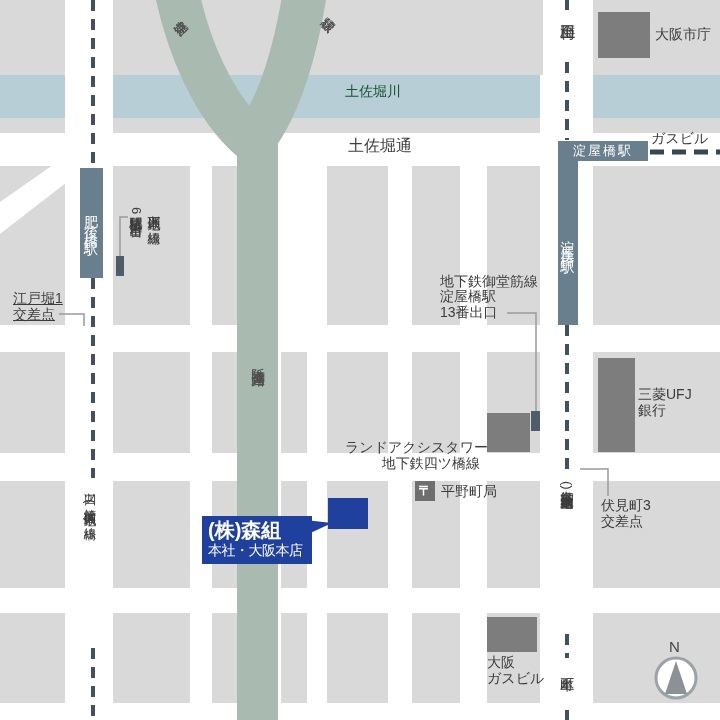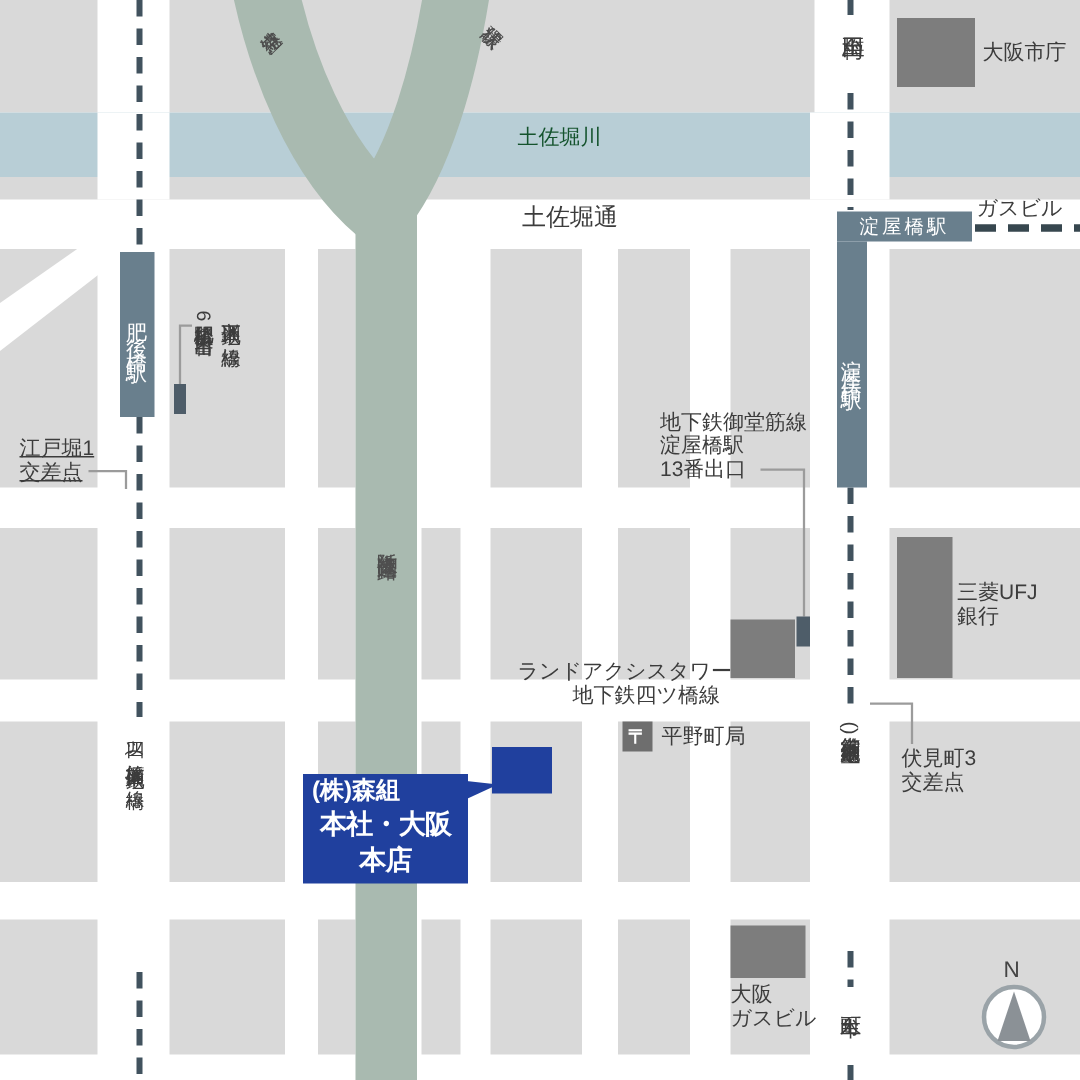--- a/index.html
+++ b/index.html
@@ -172,23 +172,23 @@
   <div class="bldg" style="left:487px;top:617px;width:50px;height:35px;"></div>
   <div class="lbl small" style="left:487px;top:655px;">
     <div>大阪</div>
     <div>ガスビル</div>
   </div>
 
   <div style="position:absolute;left:415px;top:481px;width:20px;height:20px;background:#6e6e6e;
               display:flex;align-items:center;justify-content:center;">
     <span class="w" style="font-size:13px;font-weight:bold;">〒</span>
   </div>
-  <div class="lbl small" style="left:441px;top:484px;font-family:Liberation Serif, serif;">平野町局</div>
+  <div class="lbl small" style="left:441px;top:484px;">平野町局</div>
 
   <div style="position:absolute;left:328px;top:498px;width:40px;height:31px;background:#20409e;"></div>
   <div class="callout" style="left:202px;top:516px;width:98px;">
-    <div style="font-size:16px;font-weight:bold;line-height:1.15;">(株)森組</div>
-    <div style="font-size:18px;font-weight:bold;letter-spacing:-0.5px;text-align:center;">本社・大阪本店</div>
+    <div style="font-size:20px;font-weight:bold;line-height:1.15;">(株)森組</div>
+    <div style="font-size:14px;font-weight:normal;letter-spacing:-0.5px;">本社・大阪本店</div>
   </div>
 
   <div class="lbl" style="left:669px;top:639px;font-size:15px;color:#444;">N</div>
 
 </div>
 
 </body></html>

